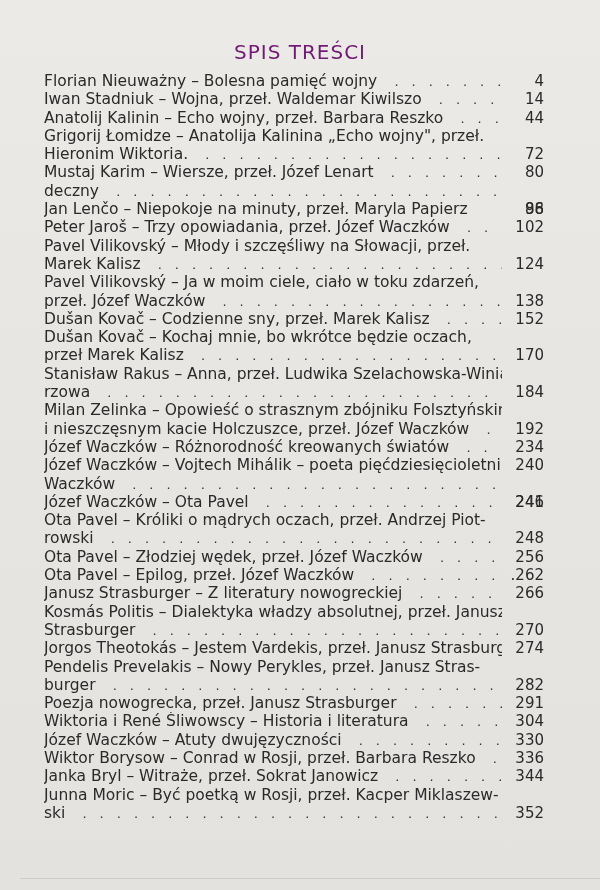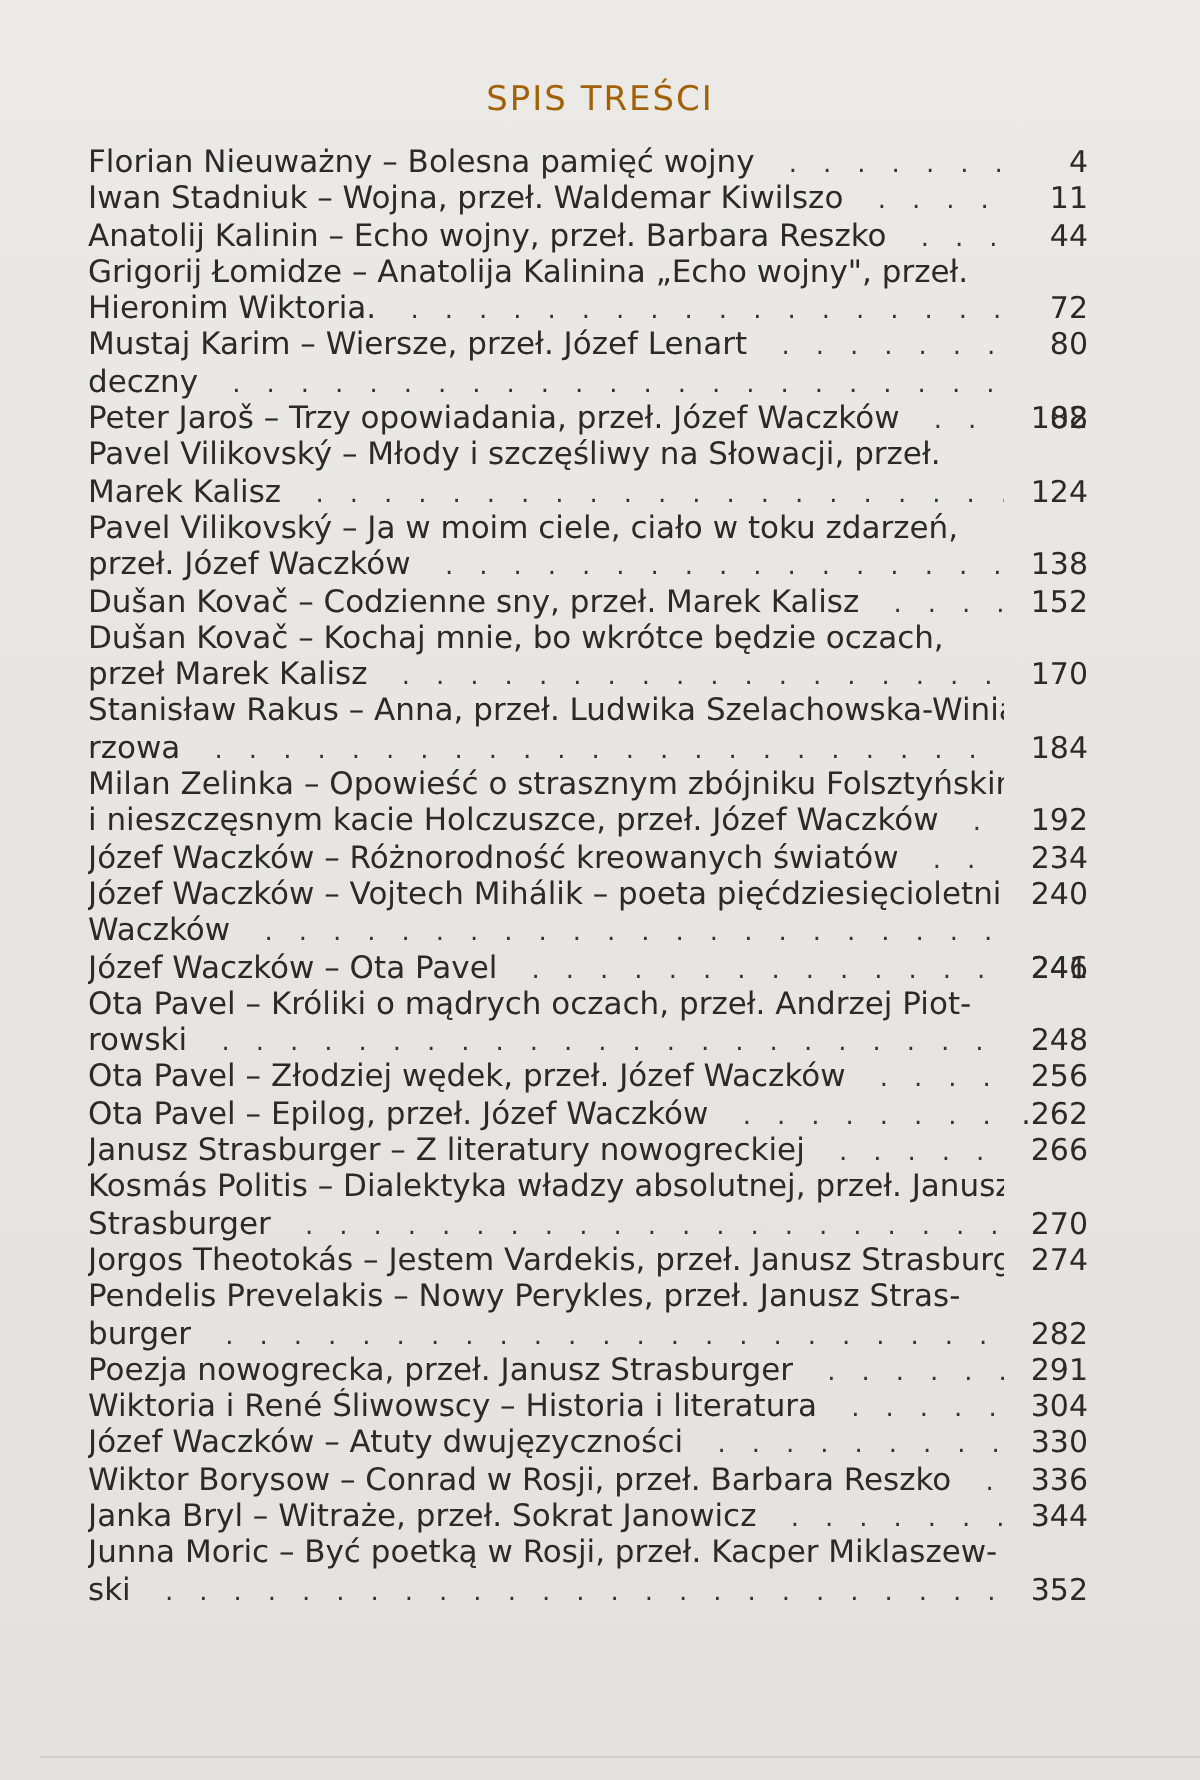--- a/index.html
+++ b/index.html
@@ -8,21 +8,21 @@
     background: linear-gradient(180deg, #eceae6 0%, #e8e6e2 40%, #e4e2de 100%);
     font-family: "DejaVu Sans", "Liberation Sans", sans-serif;
     color: #2a2a2a;
     position: relative;
   }
   .page {
     position: absolute; left: 0; top: 0; width: 600px; height: 890px;
   }
   .title {
     position: absolute; top: 40px; left: 0; width: 600px;
-    text-align: center; font-size: 17px; letter-spacing: 1px; color: #a16207;
+    text-align: center; font-size: 20px; letter-spacing: 1px; color: #701a75;
   }
   .toc {
     position: absolute; left: 44px; top: 72px; width: 500px;
   }
   .entry { position: relative; width: 500px; }
   .line {
     position: relative; height: 18.3px; line-height: 18px;
     font-size: 15.5px; white-space: nowrap; width: 458px; overflow: hidden;
   }
   .line .txt { background: transparent; position: relative; z-index: 1; }
@@ -42,38 +42,42 @@
 
 <div class="page">
   <div class="title">SPIS TREŚCI</div>
   <div class="toc" id="toc">
       <div class="entry">
         <div class="line"><span class="txt">Florian Nieuważny – Bolesna pamięć wojny</span><span class="dots"> ........................................</span></div>
         <span class="page-num" style="top: 0px;">4</span>
       </div>
       <div class="entry">
         <div class="line"><span class="txt">Iwan Stadniuk – Wojna, przeł. Waldemar Kiwilszo</span><span class="dots"> ........................................</span></div>
-        <span class="page-num" style="top: 0px;">11</span>
+        <span class="page-num" style="top: 0px;">14</span>
       </div>
       <div class="entry">
         <div class="line"><span class="txt">Anatolij Kalinin – Echo wojny, przeł. Barbara Reszko</span><span class="dots"> ........................................</span></div>
         <span class="page-num" style="top: 0px;">44</span>
       </div>
       <div class="entry">
         <div class="line"><span class="txt">Grigorij Łomidze – Anatolija Kalinina „Echo wojny", przeł.</span></div>
         <div class="line"><span class="txt">Hieronim Wiktoria.</span><span class="dots"> ........................................</span></div>
         <span class="page-num" style="top: 18.3px;">72</span>
       </div>
       <div class="entry">
         <div class="line"><span class="txt">Mustaj Karim – Wiersze, przeł. Józef Lenart</span><span class="dots"> ........................................</span></div>
         <span class="page-num" style="top: 0px;">80</span>
       </div>
       <div class="entry">
         <div class="line"><span class="txt">deczny</span><span class="dots"> ........................................</span></div>
         <span class="page-num" style="top: 18.3px;">88</span>
+      </div>
+      <div class="entry">
+        <div class="line"><span class="txt">Jan Lenčo – Niepokoje na minuty, przeł. Maryla Papierz</span></div>
+        <span class="page-num" style="top: 0px;">96</span>
       </div>
       <div class="entry">
         <div class="line"><span class="txt">Peter Jaroš – Trzy opowiadania, przeł. Józef Waczków</span><span class="dots"> ........................................</span></div>
         <span class="page-num" style="top: 0px;">102</span>
       </div>
       <div class="entry">
         <div class="line"><span class="txt">Pavel Vilikovský – Młody i szczęśliwy na Słowacji, przeł.</span></div>
         <div class="line"><span class="txt">Marek Kalisz</span><span class="dots"> ........................................</span></div>
         <span class="page-num" style="top: 18.3px;">124</span>
       </div>

